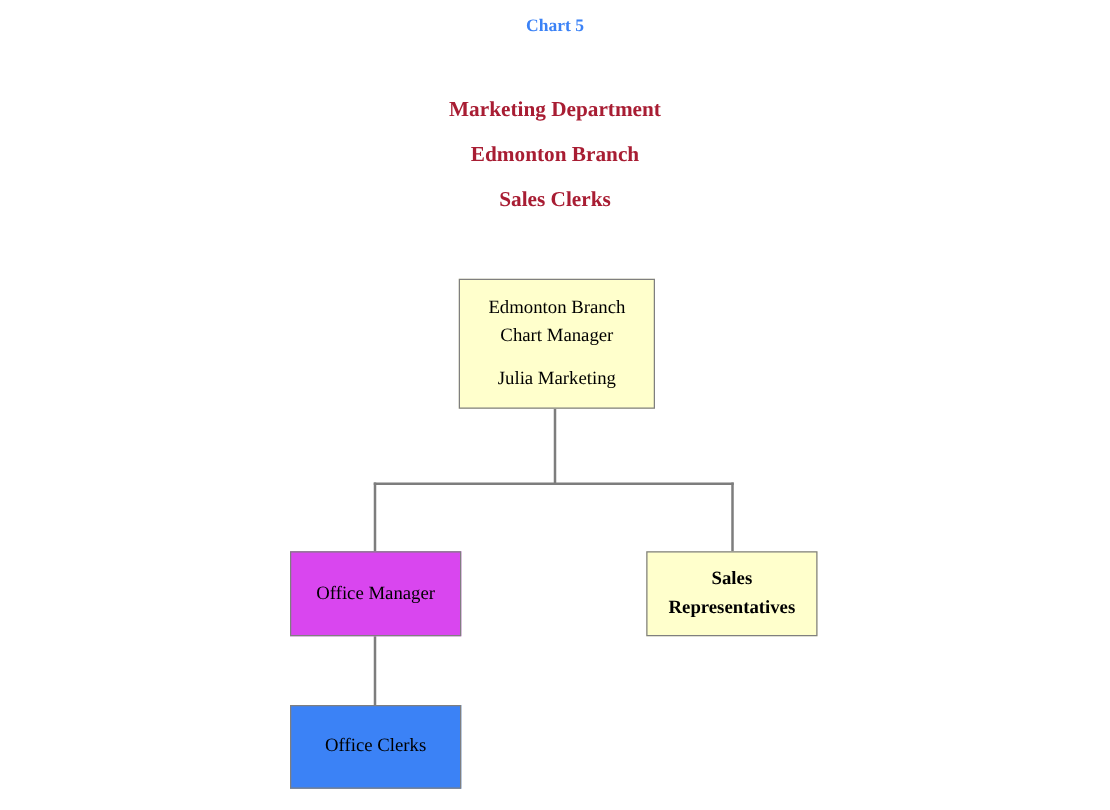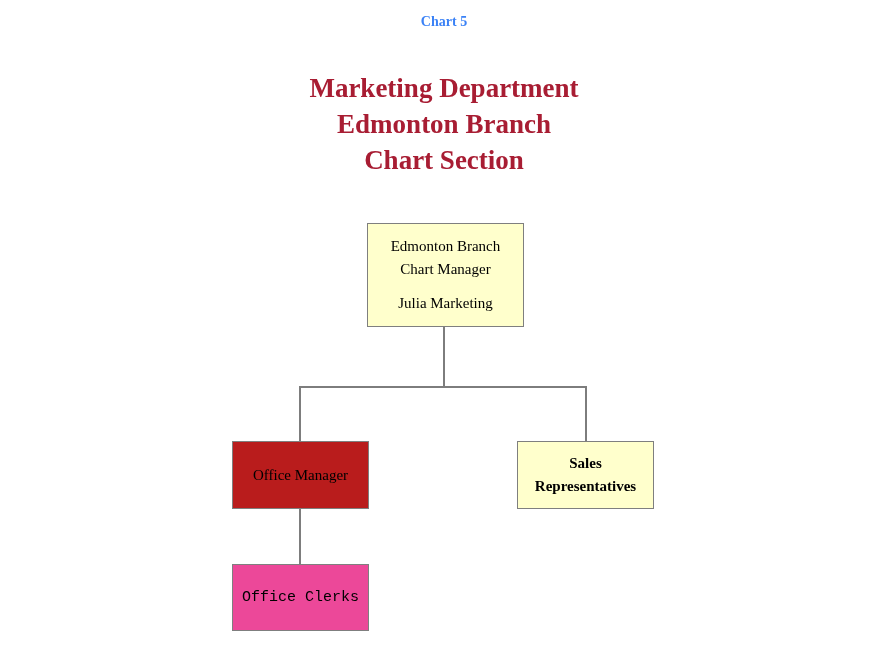--- a/index.html
+++ b/index.html
@@ -25,21 +25,21 @@
     font-weight: bold;
     color: #3b82f6;
     line-height: 28px;
   }
   .heading {
     position: absolute;
     top: 70px;
     left: 0;
     width: 888px;
     text-align: center;
-    font-size: 27px;
+    font-size: 17px;
     font-weight: bold;
     line-height: 36px;
   }
   .node {
     position: absolute;
     box-sizing: border-box;
     display: flex;
     flex-direction: column;
     align-items: center;
     justify-content: center;
@@ -67,41 +67,41 @@
 </head>
 <body>
 
 <div class="canvas">
 
   <div class="chart-label">Chart 5</div>
 
   <div class="heading" style="color: rgb(168, 29, 51);">
     <div>Marketing Department</div>
     <div>Edmonton Branch</div>
-    <div>Chart Section</div>
+    <div>Sales Clerks</div>
   </div>
 
   <div class="connector line-v-top" style="background: rgb(125, 125, 125);"></div>
   <div class="connector line-h-main" style="background: rgb(125, 125, 125);"></div>
   <div class="connector line-v-left" style="background: rgb(125, 125, 125);"></div>
   <div class="connector line-v-right" style="background: rgb(125, 125, 125);"></div>
   <div class="connector line-v-clerks" style="background: rgb(125, 125, 125);"></div>
 
   <div class="node node-manager" style="background: rgb(255, 255, 204); border: 1px solid rgb(127, 127, 127);">
     <div>Edmonton Branch</div>
     <div>Chart Manager</div>
     <div class="person">Julia Marketing</div>
   </div>
 
-  <div class="node node-office-manager" style="background: #b91c1c; border: 1px solid rgb(127, 127, 127); align-items: center;">
+  <div class="node node-office-manager" style="background: #d946ef; border: 1px solid rgb(127, 127, 127); align-items: center;">
     <div>Office Manager</div>
   </div>
 
   <div class="node node-sales-reps" style="background: rgb(255, 255, 204); border: 1px solid rgb(127, 127, 127);">
     <div>Sales</div>
     <div>Representatives</div>
   </div>
 
-  <div class="node node-office-clerks" style="background: #ec4899; border: 1px solid rgb(127, 127, 127); font-family: Liberation Mono, monospace;">
+  <div class="node node-office-clerks" style="background: #3b82f6; border: 1px solid rgb(127, 127, 127);">
     <div>Office Clerks</div>
   </div>
 
 </div>
 
 </body></html>

